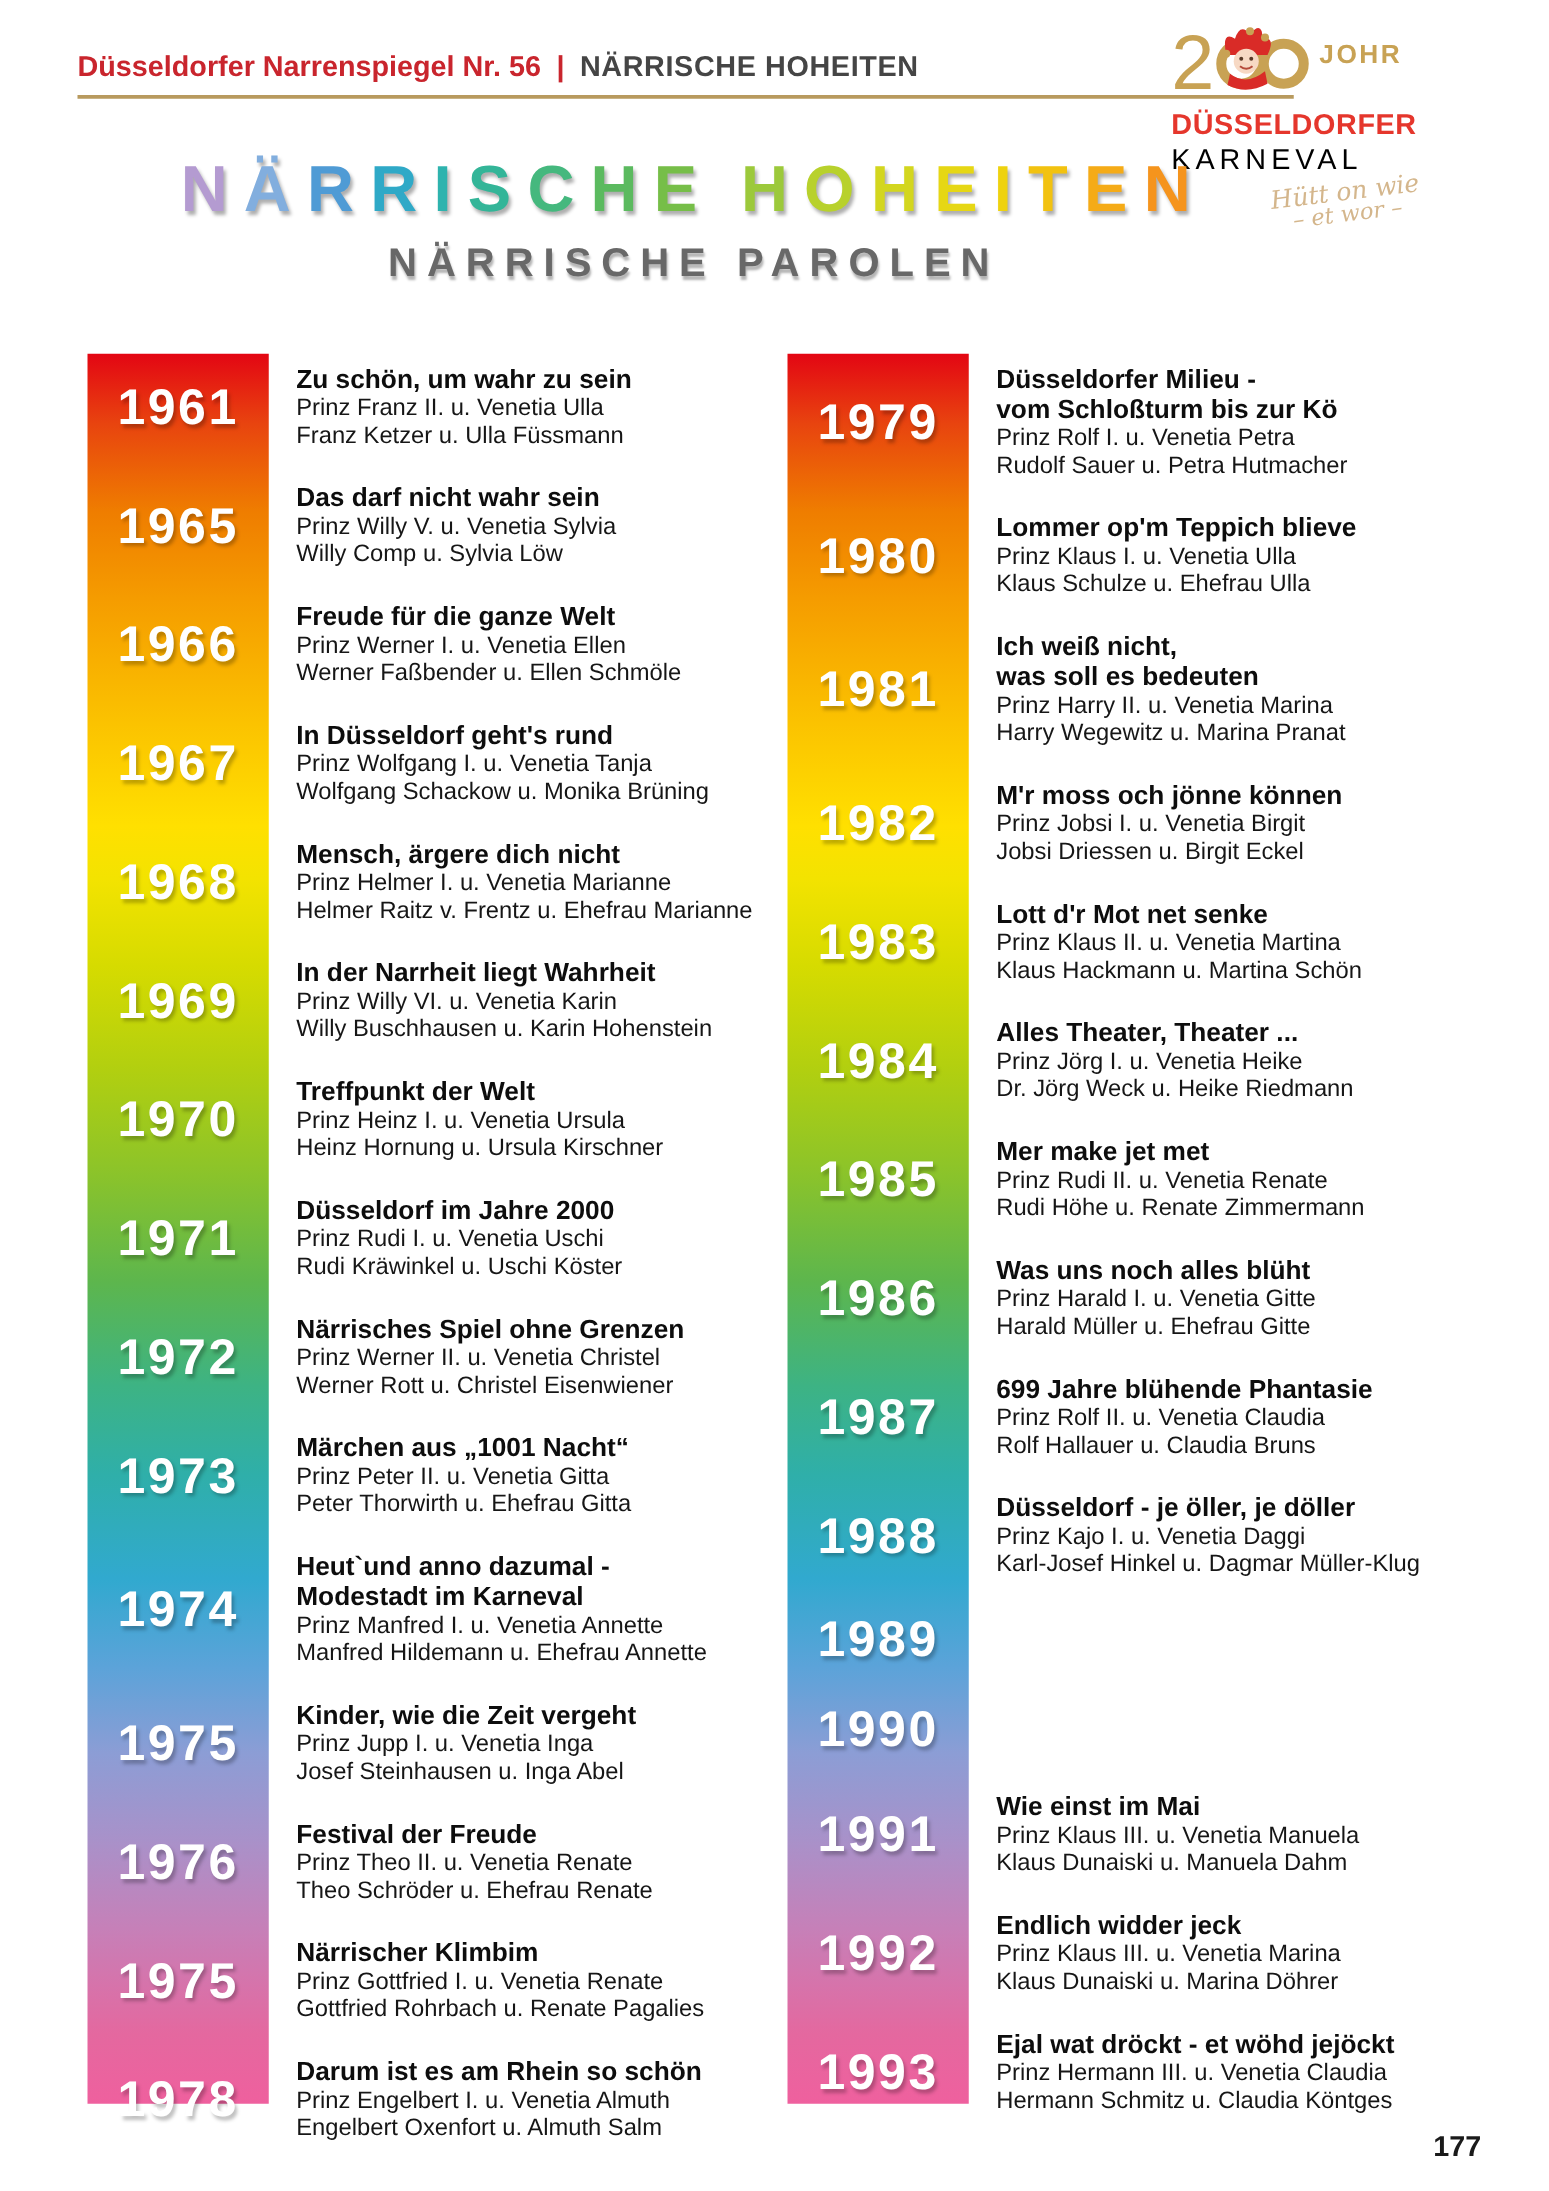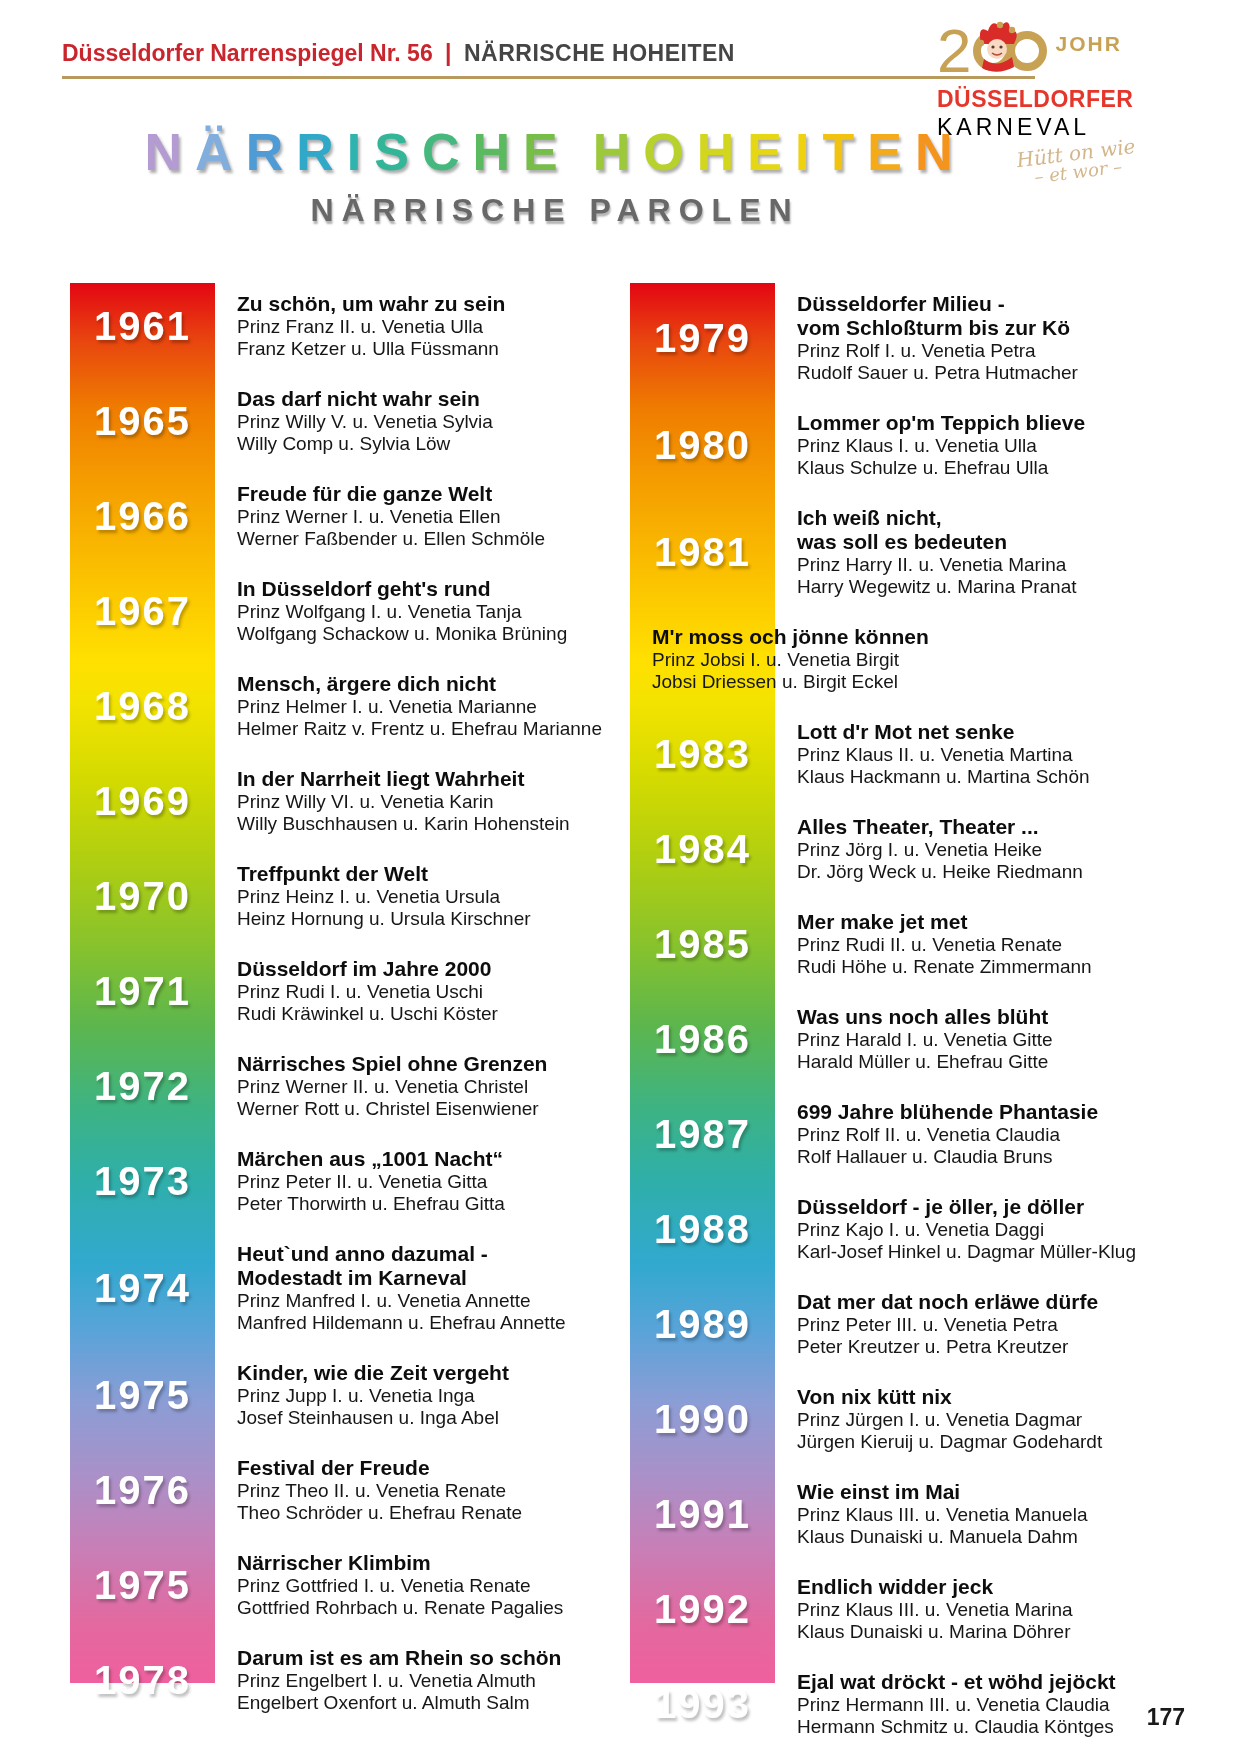--- a/index.html
+++ b/index.html
@@ -249,20 +249,21 @@
         <div class="entry">
           <div class="year">1981</div>
           <div class="etext">
             <div class="etitle">Ich weiß nicht,</div>
             <div class="etitle">was soll es bedeuten</div>
             <div class="eline">Prinz Harry II. u. Venetia Marina</div>
             <div class="eline">Harry Wegewitz u. Marina Pranat</div>
           </div>
         </div>
         <div class="entry">
+          <div class="year">1982</div>
           <div class="etext">
             <div class="etitle">M'r moss och jönne können</div>
             <div class="eline">Prinz Jobsi I. u. Venetia Birgit</div>
             <div class="eline">Jobsi Driessen u. Birgit Eckel</div>
           </div>
         </div>
         <div class="entry">
           <div class="year">1983</div>
           <div class="etext">
             <div class="etitle">Lott d'r Mot net senke</div>
@@ -305,33 +306,23 @@
         <div class="entry">
           <div class="year">1988</div>
           <div class="etext">
             <div class="etitle">Düsseldorf - je öller, je döller</div>
             <div class="eline">Prinz Kajo I. u. Venetia Daggi</div>
             <div class="eline">Karl-Josef Hinkel u. Dagmar Müller-Klug</div>
           </div>
         </div>
         <div class="entry">
           <div class="year">1989</div>
-          <div class="etext">
-            <div class="etitle">Dat mer dat noch erläwe dürfe</div>
-            <div class="eline">Prinz Peter III. u. Venetia Petra</div>
-            <div class="eline">Peter Kreutzer u. Petra Kreutzer</div>
-          </div>
         </div>
         <div class="entry">
           <div class="year">1990</div>
-          <div class="etext">
-            <div class="etitle">Von nix kütt nix</div>
-            <div class="eline">Prinz Jürgen I. u. Venetia Dagmar</div>
-            <div class="eline">Jürgen Kieruij u. Dagmar Godehardt</div>
-          </div>
         </div>
         <div class="entry">
           <div class="year">1991</div>
           <div class="etext">
             <div class="etitle">Wie einst im Mai</div>
             <div class="eline">Prinz Klaus III. u. Venetia Manuela</div>
             <div class="eline">Klaus Dunaiski u. Manuela Dahm</div>
           </div>
         </div>
         <div class="entry">

